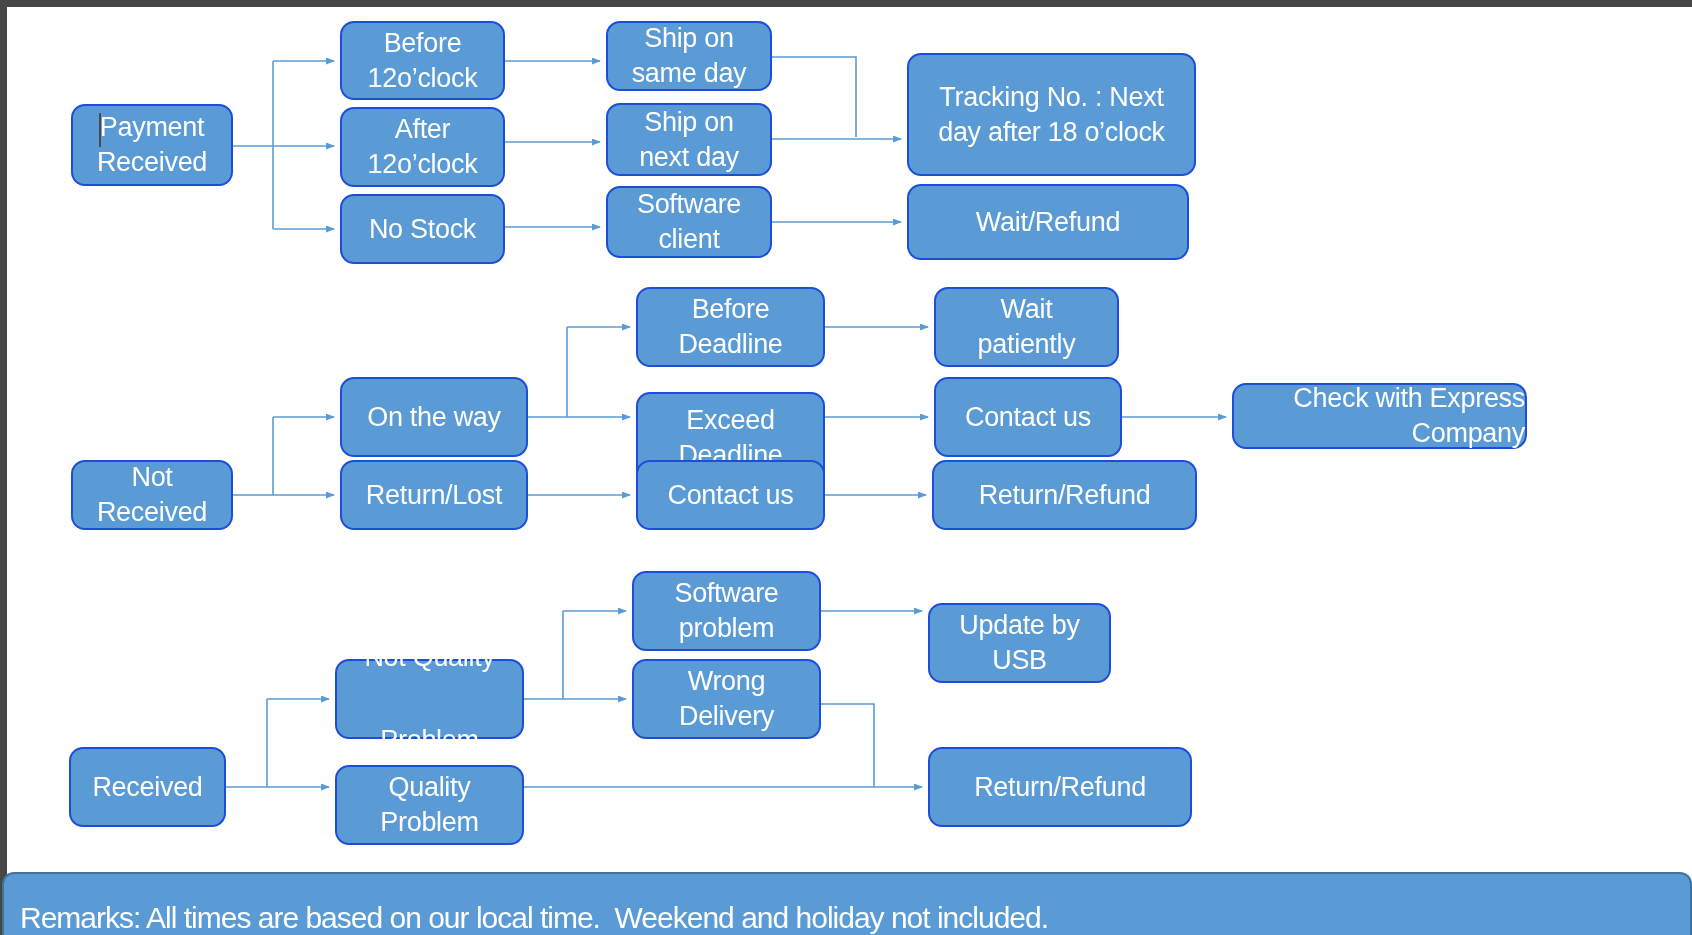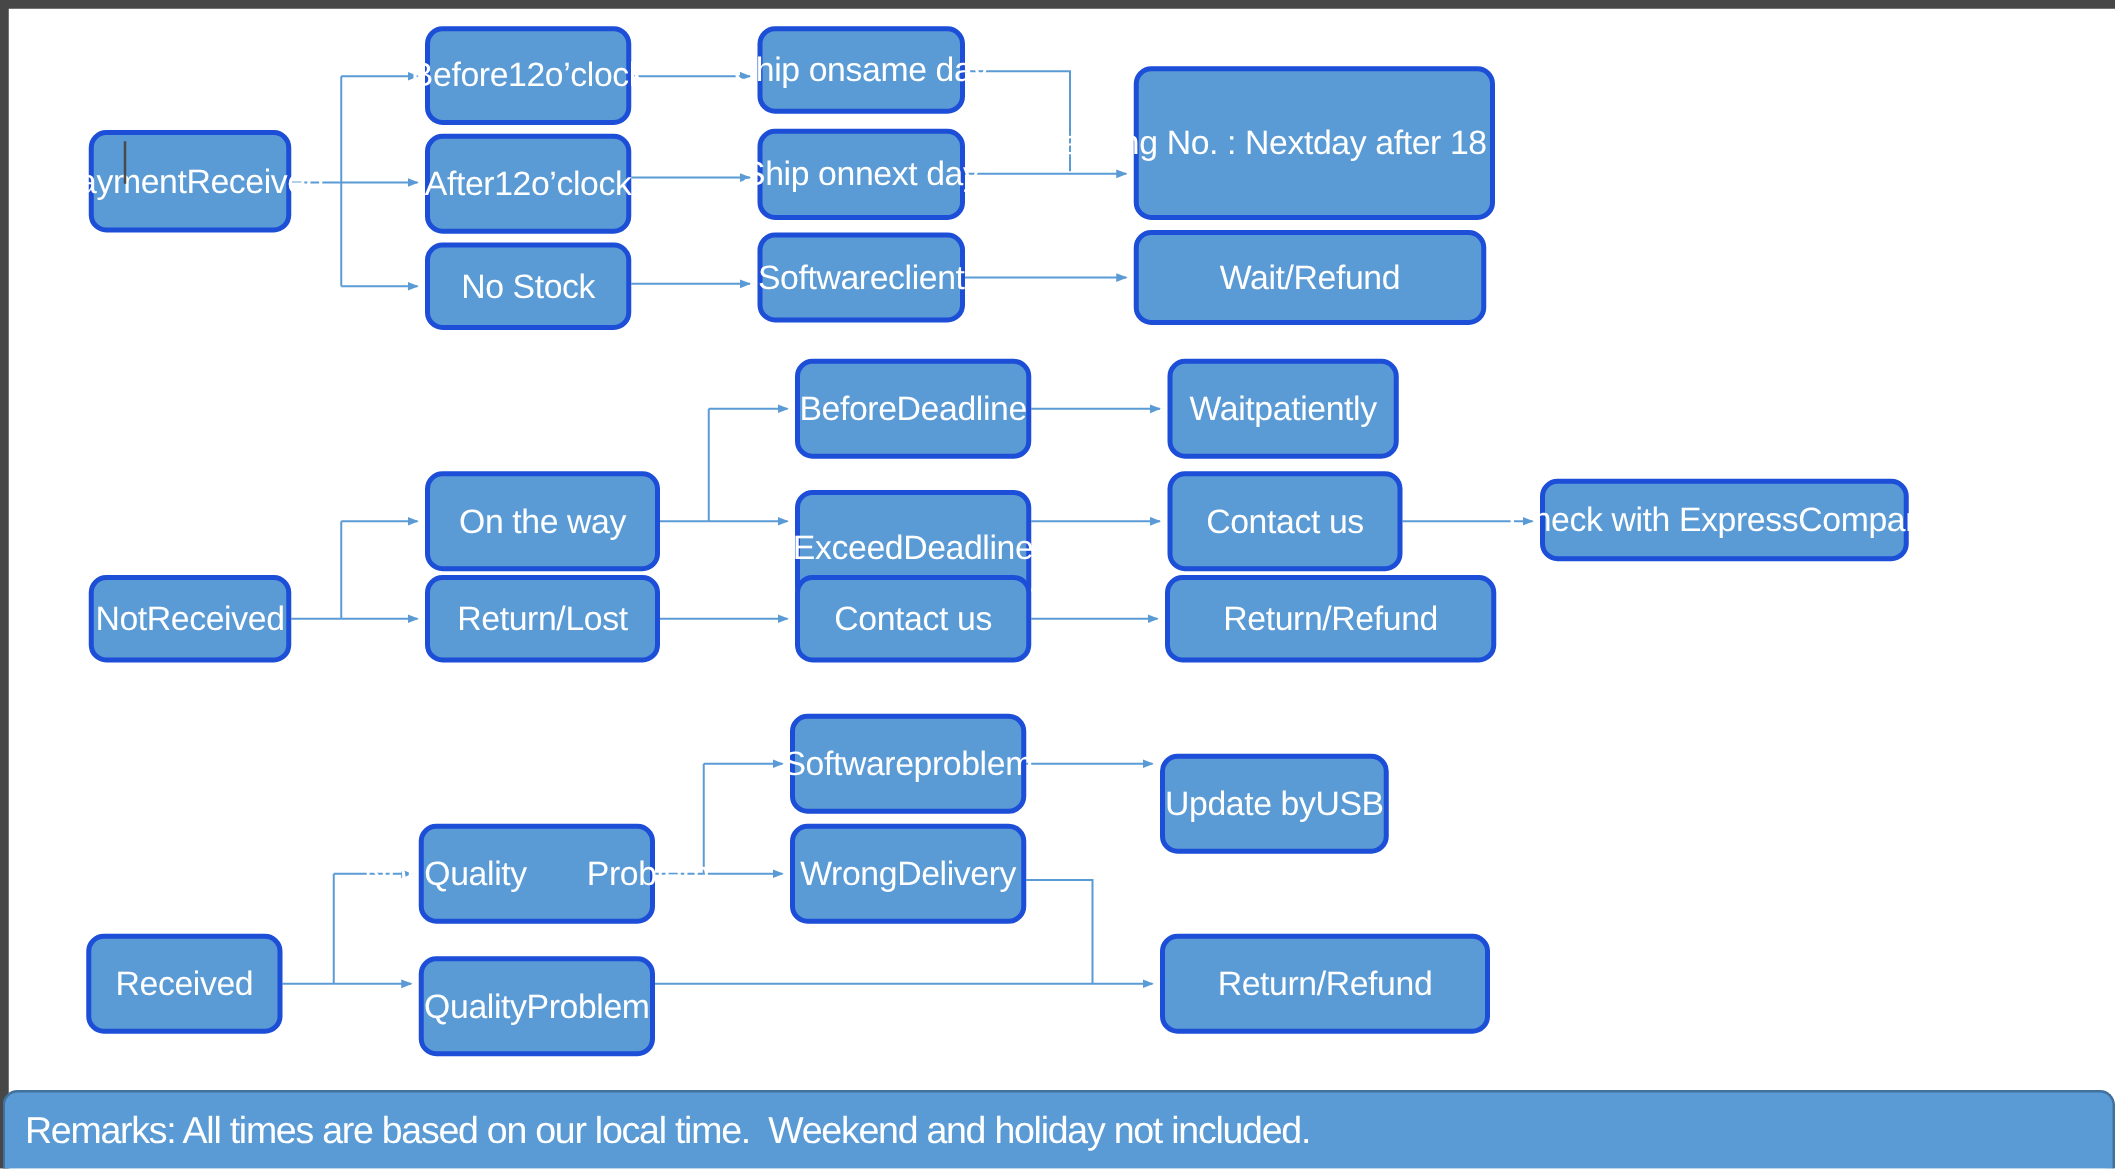--- a/index.html
+++ b/index.html
@@ -5,30 +5,30 @@
   html,body{margin:0;padding:0;background:#ffffff;}
   #stage{
     position:relative;width:1692px;height:935px;background:#ffffff;
     overflow:hidden;font-family:"Liberation Sans",sans-serif;
   }
   .frame-top{position:absolute;left:0;top:0;width:1692px;height:7px;background:#474747;}
   .frame-left{position:absolute;left:0;top:0;width:7px;height:935px;background:#474747;}
   #connectors{position:absolute;left:0;top:0;z-index:1;}
   .box{
     position:absolute;z-index:2;box-sizing:border-box;
-    background:#5B9BD5;border:4px solid #1d4ed8;border-radius:14px;
-    display:flex;flex-direction:row;align-items:center;justify-content:center;
+    background:#5B9BD5;border:2px solid #1d4ed8;border-radius:14px;
+    display:flex;flex-direction:column;align-items:center;justify-content:center;
     color:#ffffff;font-size:27px;line-height:35px;letter-spacing:-0.3px;
     text-align:center;white-space:nowrap;
   }
   .remarks-bar{
     position:absolute;z-index:3;box-sizing:border-box;
     background:#5B9BD5;border:2px solid #41719C;border-bottom:none;
     border-radius:12px 12px 0 0;
-    display:flex;align-items:center;
+    display:flex;align-items:flex-end;
     color:#ffffff;font-size:30px;letter-spacing:-1px;white-space:pre;
     padding-left:16px;
   }
   .text-cursor{position:absolute;z-index:4;width:2px;background:#4a4a4a;}
 </style>
 </head>
 <body>
 
 <div id="stage">
   <svg id="connectors" width="1692" height="935" viewBox="0 0 1692 935">
@@ -138,21 +138,21 @@
       <div class="box" style="left: 934px; top: 287px; width: 185px; height: 80px;">
         <span>Wait</span>
         <span>patiently</span>
       </div>
       <div class="box" style="left: 934px; top: 377px; width: 188px; height: 80px;">
         <span>Contact us</span>
       </div>
       <div class="box" style="left: 932px; top: 460px; width: 265px; height: 70px;">
         <span>Return/Refund</span>
       </div>
-      <div class="box" style="left: 1232px; top: 383px; width: 295px; height: 66px;">
+      <div class="box" style="left: 1232px; top: 383px; width: 295px; height: 66px; align-items: flex-end;">
         <span>Check with Express</span>
         <span>Company</span>
       </div>
       <div class="box" style="left: 69px; top: 747px; width: 157px; height: 80px;">
         <span>Received</span>
       </div>
       <div class="box" style="left: 335px; top: 659px; width: 189px; height: 80px; gap: 48px;">
         <span>Not Quality</span>
         <span>Problem</span>
       </div>

